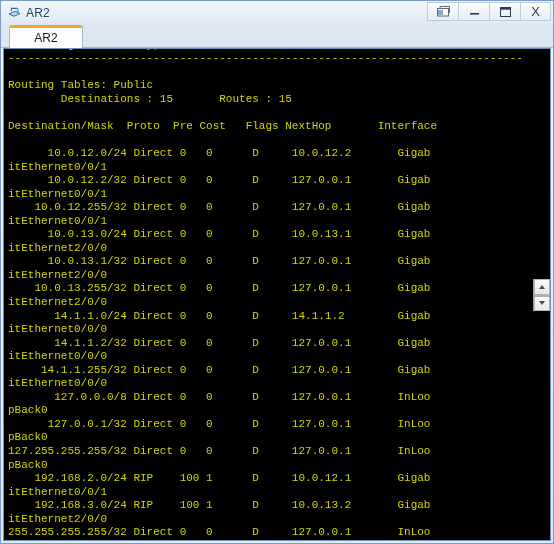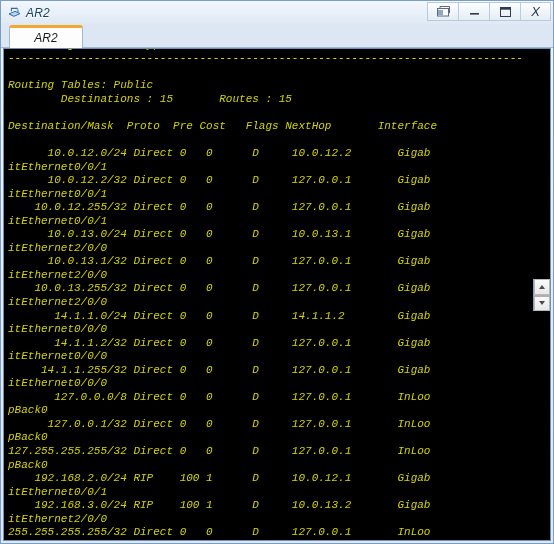--- a/index.html
+++ b/index.html
@@ -7,21 +7,21 @@
     width:554px;height:544px;overflow:hidden;
     background:#d6e3f0;
     font-family:"Liberation Sans",sans-serif;
     -webkit-font-smoothing:none;
   }
   .window{
     position:absolute;inset:0;
     background:linear-gradient(#eef4fb,#dce8f5);
     border:1px solid #7a9cc6;
     box-sizing:border-box;
-    display:flex;flex-direction:column;font-style:italic;
+    display:flex;flex-direction:column;
   }
   
   .titlebar{
     height:23px;flex:0 0 23px;
     background:linear-gradient(#f2f7fc,#dfe9f4);
     display:flex;align-items:center;
     position:relative;
   }
   .title-left{display:flex;align-items:center;gap:4px;padding-left:6px;}
   .app-icon{width:15px;height:13px;position:relative;display:block;}

